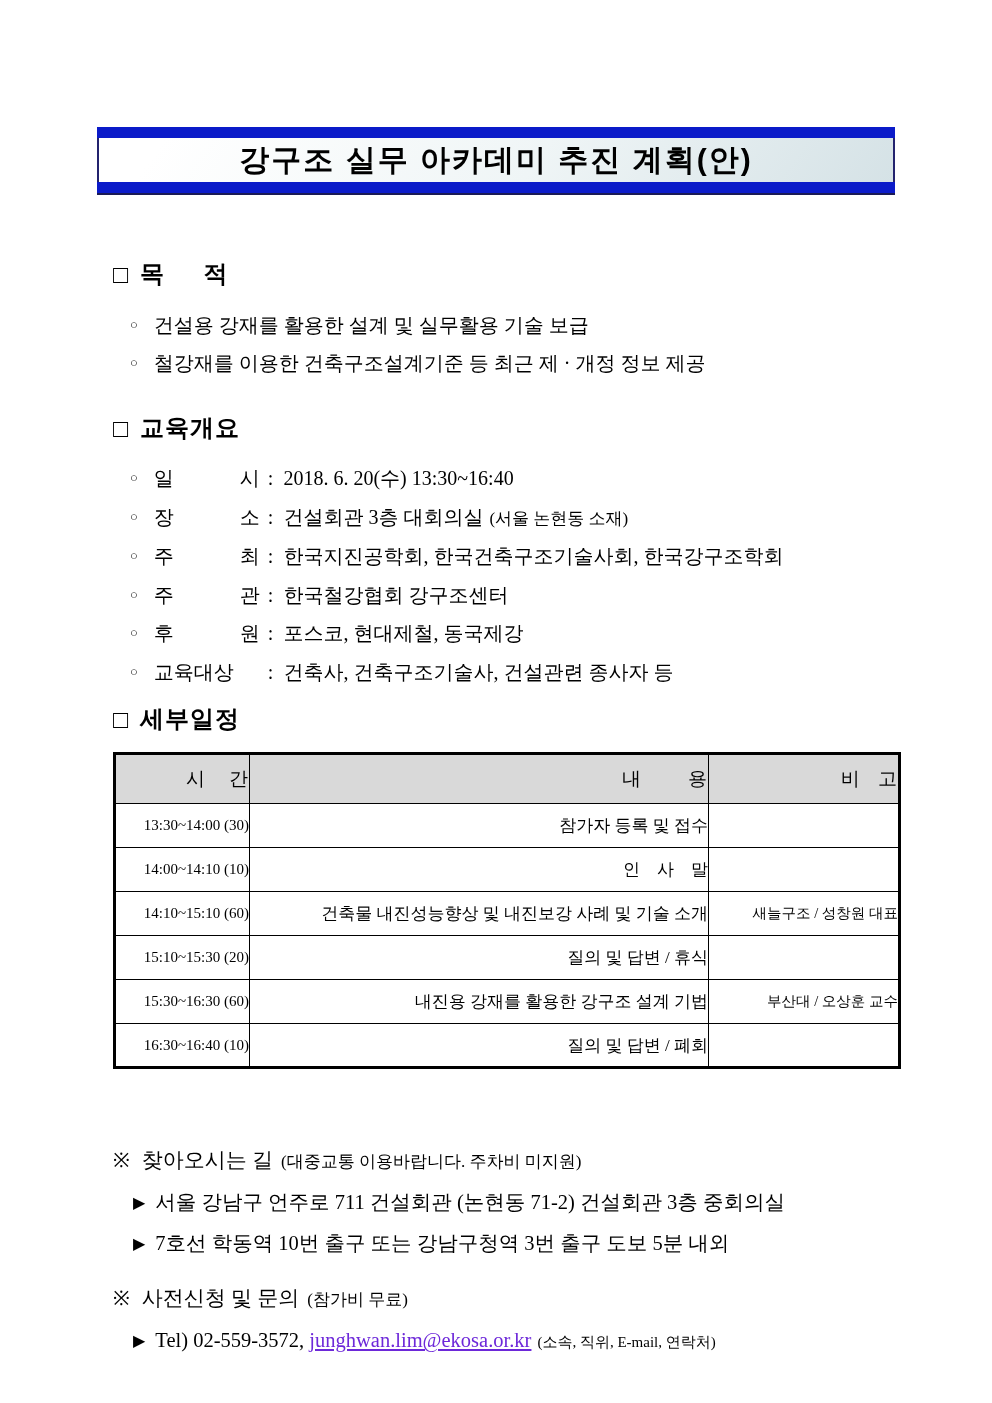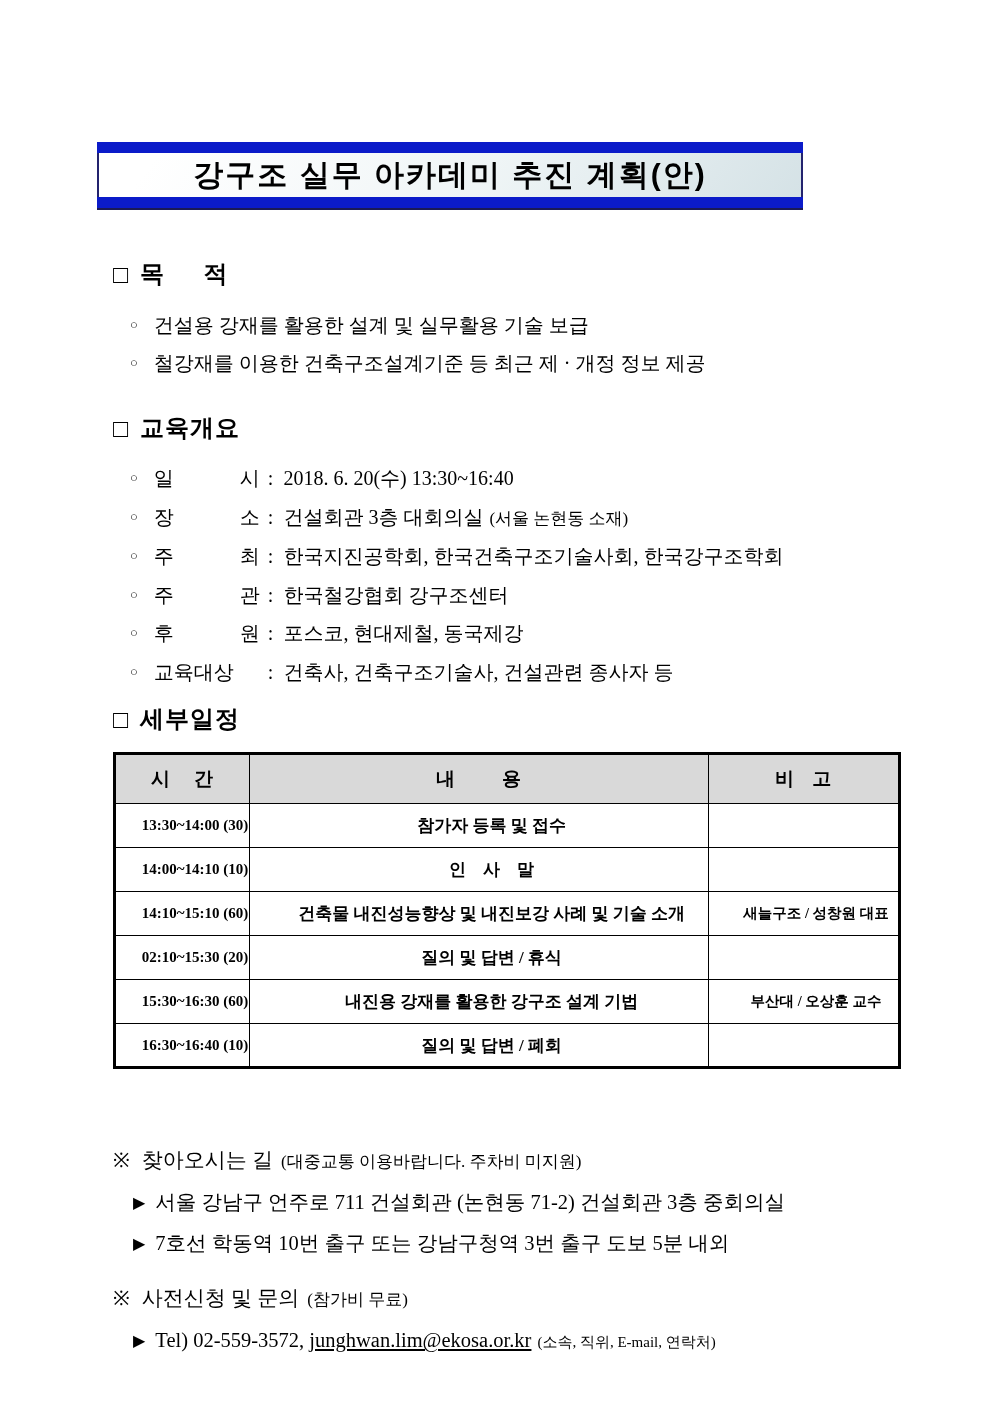--- a/index.html
+++ b/index.html
@@ -7,21 +7,21 @@
     --sans: "Liberation Sans", "DejaVu Sans", sans-serif;
   }
   *{ margin:0; padding:0; box-sizing:border-box; }
   html,body{ background:#ffffff; }
   .page{
     position:relative; width:992px; height:1403px; background:#ffffff;
     font-family: var(--serif); color:#000; overflow:hidden;
   }
 
   
-  .banner{ position:absolute; left:97px; top:142px; width:706px; }
+  .banner{ position:absolute; left:97px; top:127px; width:798px; }
   .banner-bar{ height:11px; background:#0b1bc9; }
   .banner-body{
     height:44px;
     border-left:2px solid #23236e; border-right:2px solid #23236e;
     background:linear-gradient(125deg,#ffffff 8%,#eff5f6 55%,#d5e2e6 100%);
     display:flex; align-items:center; justify-content:center;
   }
   .banner-title{
     font-family:var(--sans); font-weight:bold; font-size:30px;
     letter-spacing:2px; white-space:pre; color:#000;
@@ -48,22 +48,22 @@
   }
   .ov-sep{ display:inline-block; margin:0 10px 0 8px; }
   .ov-note{ font-size:17px; margin-left:6px;text-align:center; }
 
   
   .schedule-table{
     margin-top:17px; width:785px; border-collapse:collapse;
     border:3px solid #000; table-layout:fixed;
   }
   .schedule-table th, .schedule-table td{
-    border:1.5px solid #000; text-align:center; vertical-align:middle;
-    font-weight:bold; overflow:hidden;
+    border:1.5px solid #000; text-align:right; vertical-align:middle;
+    font-weight:normal; overflow:hidden;
   }
   .col-time{ width:135px; }
   .col-content{ width:459px; }
   .col-remark{ width:191px; }
   .schedule-table thead th{
     background:#d9d9d9; height:50px; font-size:19px; white-space:pre; letter-spacing:1px;
   }
   .schedule-table tbody td{ height:44px; background:#ffffff;padding-left:25px; }
   .cell-time{ font-size:15px; white-space:pre; }
   .cell-content{ font-size:17px; white-space:pre;margin-top:11px; }
@@ -148,21 +148,21 @@
           <td class="cell-time">14:00~14:10 (10)</td>
           <td class="cell-content">인    사    말</td>
           <td class="cell-remark"></td>
         </tr>
         <tr>
           <td class="cell-time">14:10~15:10 (60)</td>
           <td class="cell-content">건축물 내진성능향상 및 내진보강 사례 및 기술 소개</td>
           <td class="cell-remark">새늘구조 / 성창원 대표</td>
         </tr>
         <tr>
-          <td class="cell-time">02:10~15:30 (20)</td>
+          <td class="cell-time">15:10~15:30 (20)</td>
           <td class="cell-content">질의 및 답변 / 휴식</td>
           <td class="cell-remark"></td>
         </tr>
         <tr>
           <td class="cell-time">15:30~16:30 (60)</td>
           <td class="cell-content">내진용 강재를 활용한 강구조 설계 기법</td>
           <td class="cell-remark">부산대 / 오상훈 교수</td>
         </tr>
         <tr>
           <td class="cell-time">16:30~16:40 (10)</td>
@@ -183,18 +183,18 @@
     </div>
   </div>
 
   <div class="note-block" style="top:1234px;">
     <div class="note-title-line">
       <span class="ref-marker">※</span><span>사전신청 및 문의</span><span class="note-title-note">(참가비 무료)</span>
     </div>
     <div class="note-lines">
       <div class="note-line">
         <span class="arrow-marker">▶</span><span>Tel) 02-559-3572,</span>
-        <a class="email-link" style="color: #000000;">junghwan.lim@ekosa.or.kr</a><span class="note-small">(소속, 직위, E-mail, 연락처)</span>
+        <a class="email-link" style="color: #6d28d9;">junghwan.lim@ekosa.or.kr</a><span class="note-small">(소속, 직위, E-mail, 연락처)</span>
       </div>
     </div>
   </div>
 
 </div>
 
 </body></html>

